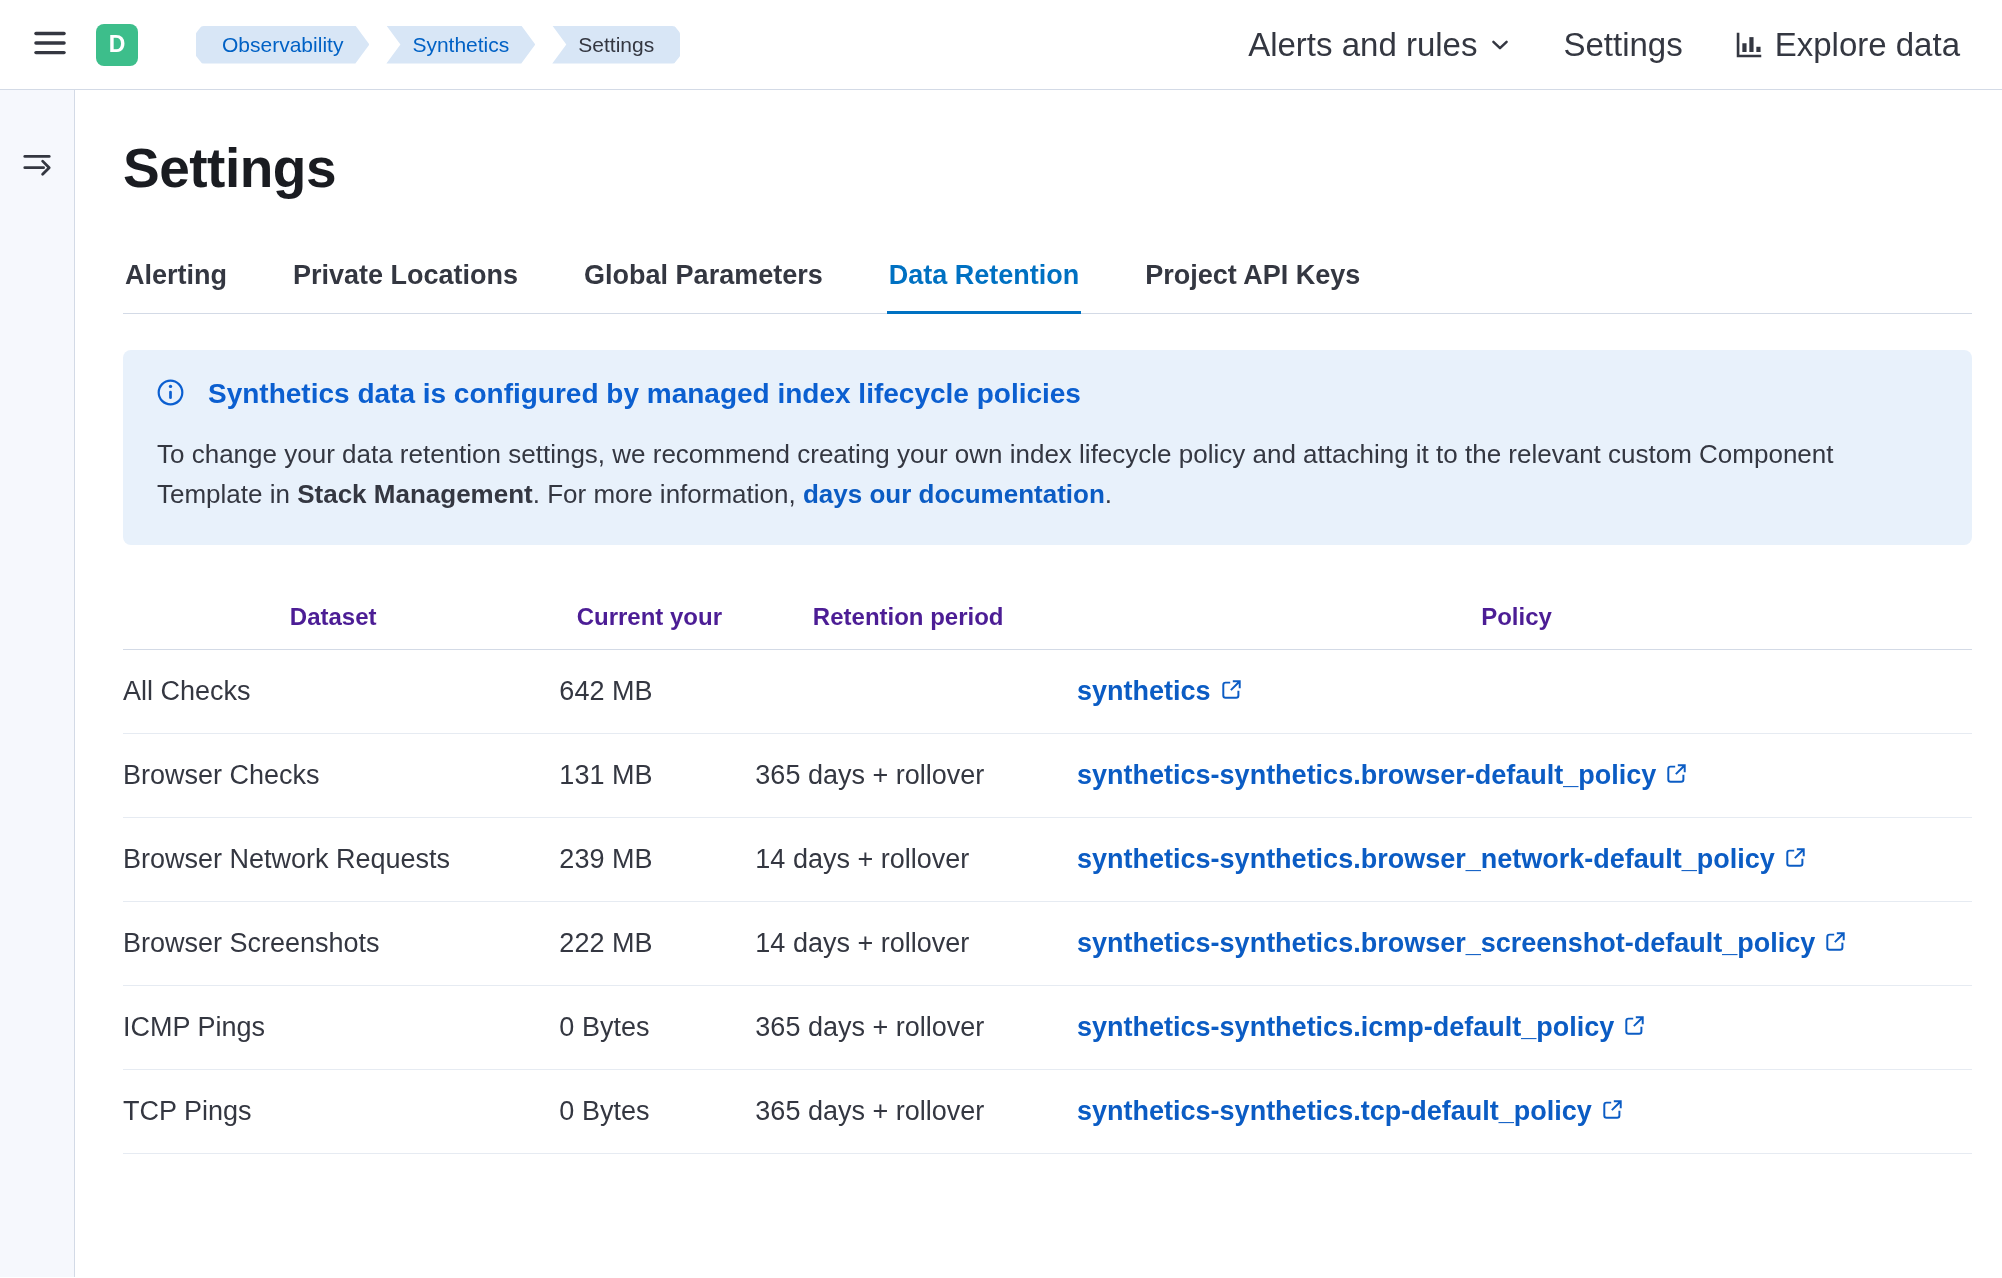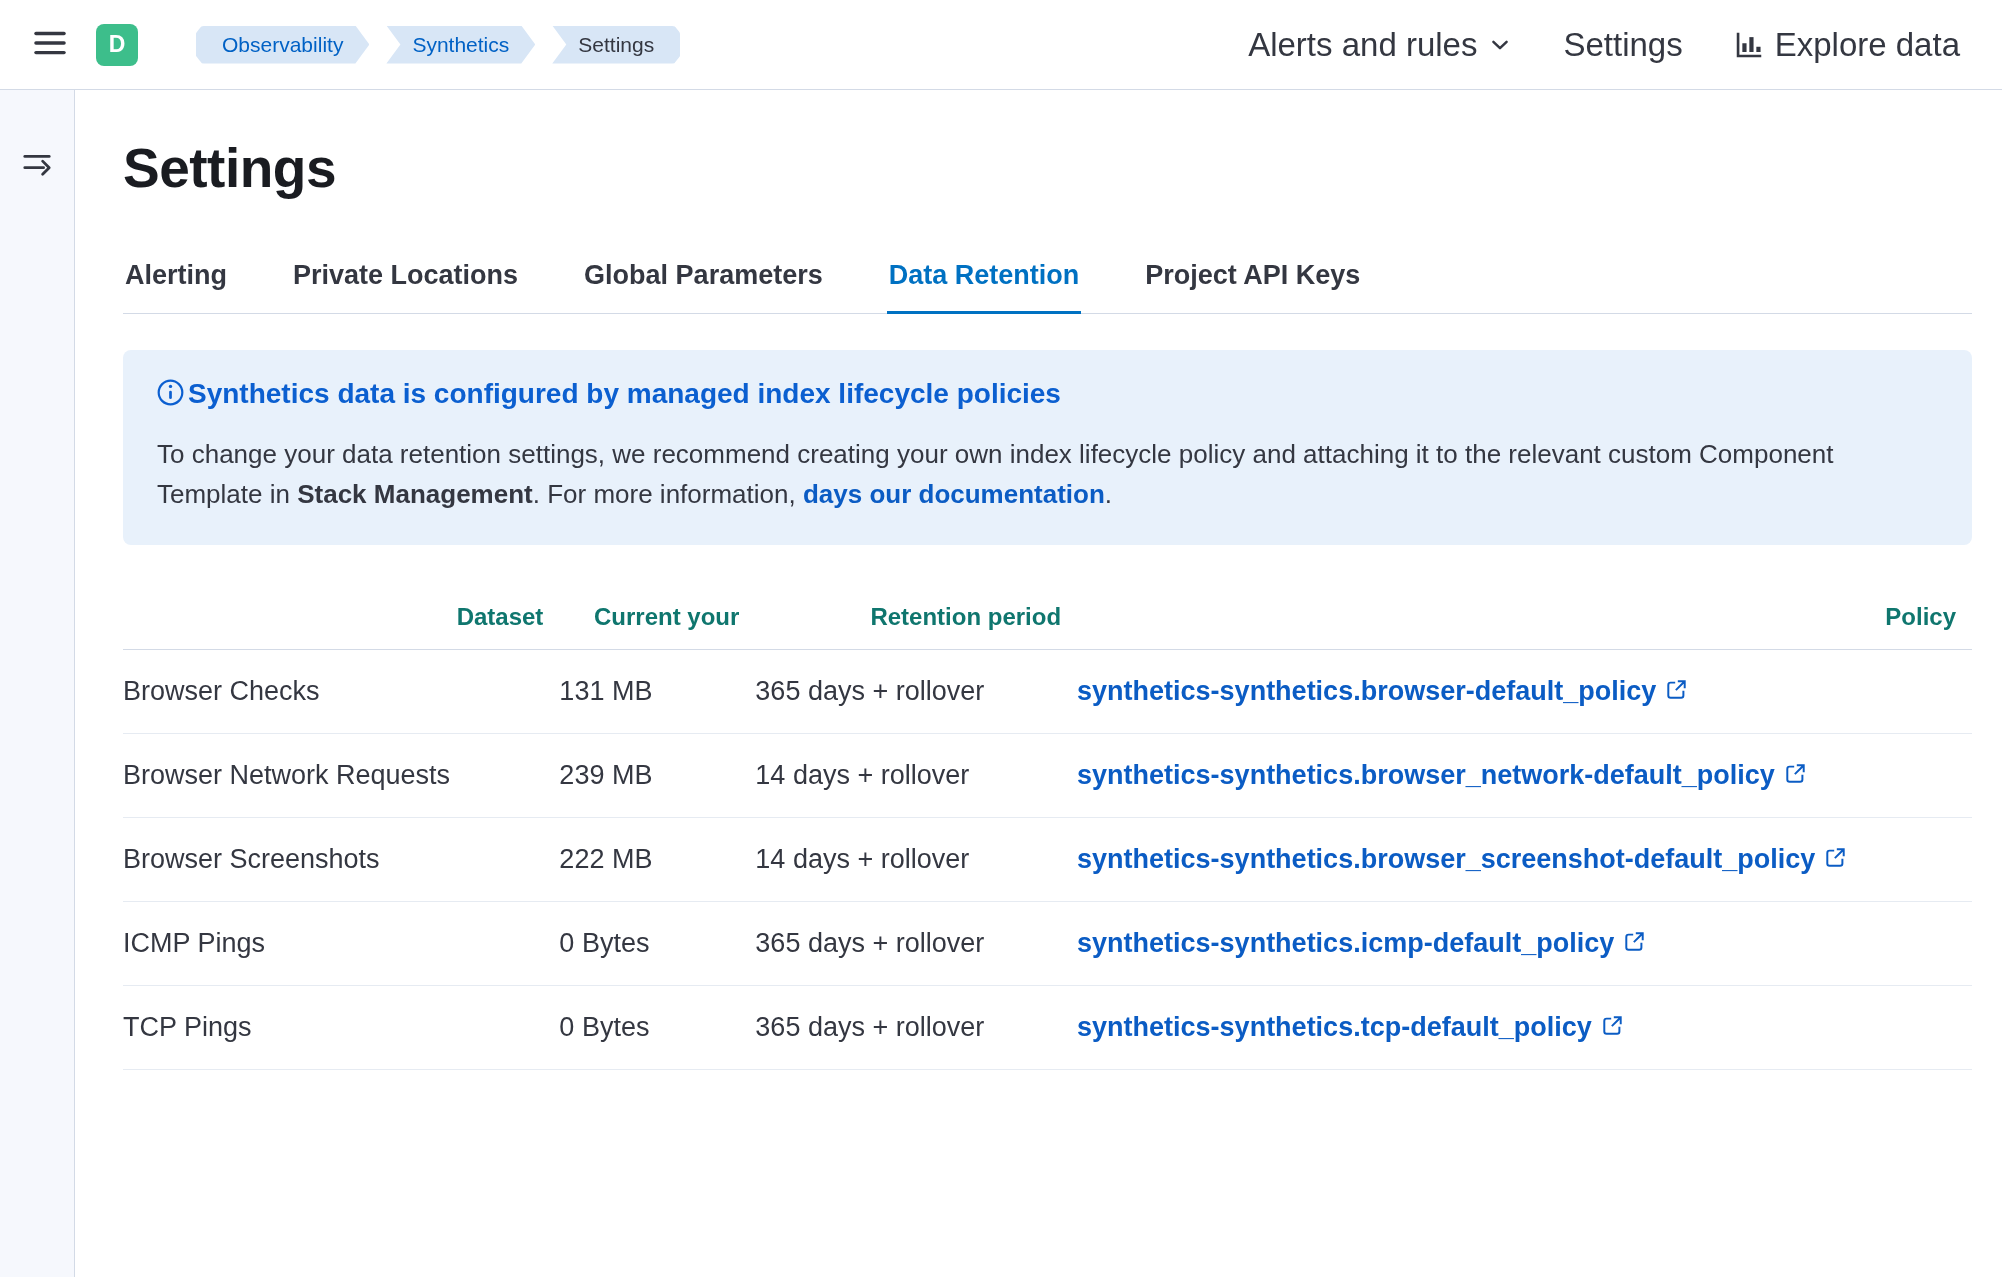--- a/index.html
+++ b/index.html
@@ -46,28 +46,28 @@
 
   
   h1.page-title{font-size:55px;font-weight:700;color:#1a1c21;letter-spacing:-0.5px;margin-bottom:50px;}
   .tabs{display:flex;border-bottom:1px solid var(--border);}
   .tab{font-size:27px;font-weight:700;color:#343741;padding:10px 2px 22px;margin-right:62px;position:relative;}
   .tab.active{color:var(--accent);}
   .tab.active::after{content:"";position:absolute;left:0;right:0;bottom:-1px;height:3px;background:var(--accent);}
 
   
   .callout{margin-top:36px;background:var(--callout-bg);border-radius:8px;padding:28px 34px 30px;}
-  .callout-head{display:flex;align-items:flex-end;gap:4px;color:#0b5fd0;}
+  .callout-head{display:flex;align-items:flex-end;gap:24px;color:#0b5fd0;}
   .callout-title{font-size:28px;font-weight:700;}
   .callout-body{margin-top:24px;font-size:26px;line-height:1.55;color:#343741;max-width:1790px;}
   .callout-body a{color:var(--link);font-weight:600;}
 
   
   table.retention{width:100%;border-collapse:collapse;margin-top:42px;}
-  th{ text-align:right;font-size:24px;font-weight:700;color:#0f766e;
+  th{ text-align:center;font-size:24px;font-weight:700;color:#4c1d95;
       padding:16px 16px 18px 0;border-bottom:1px solid var(--border);}
   th.col-dataset{width:23.6%;}
   th.col-size{width:10.6%;}
   th.col-retention{width:17.4%;}
   td{font-size:27px;color:#343741;padding:26px 16px 26px 0;border-bottom:1px solid var(--row-border);}
   td.policy a{color:var(--link);font-weight:600;display:inline-flex;align-items:center;gap:10px;}
   td.policy svg{flex:0 0 auto;}
 </style>
 </head>
 <body>
@@ -158,20 +158,34 @@
       <thead>
         <tr>
           <th class="col-dataset">Dataset</th>
           <th class="col-size">Current your</th>
           <th class="col-retention">Retention period</th>
           <th class="col-policy">Policy</th>
         </tr>
       </thead>
       <tbody>
         <tr>
+          <td>All Checks</td>
+          <td>642 MB</td>
+          <td></td>
+          <td class="policy">
+            <a>
+                <span>synthetics</span>
+                <span><svg width="21" height="21" viewBox="0 0 16 16" fill="currentColor">
+                    <path d="M12.5 9v3.5a1 1 0 0 1-1 1h-8a1 1 0 0 1-1-1v-8a1 1 0 0 1 1-1H7V2H3.5A2.5 2.5 0 0 0 1 4.5v8A2.5 2.5 0 0 0 3.5 15h8a2.5 2.5 0 0 0 2.5-2.5V9h-1.5z"></path>
+                    <path d="M9 1v1.5h3.44L6.97 7.97l1.06 1.06 5.47-5.47V7H15V1H9z"></path>
+                  </svg></span>
+              </a>
+          </td>
+        </tr>
+        <tr>
           <td>Browser Checks</td>
           <td>131 MB</td>
           <td>365 days + rollover</td>
           <td class="policy">
             <a>
                 <span>synthetics-synthetics.browser-default_policy</span>
                 <span><svg width="21" height="21" viewBox="0 0 16 16" fill="currentColor">
                     <path d="M12.5 9v3.5a1 1 0 0 1-1 1h-8a1 1 0 0 1-1-1v-8a1 1 0 0 1 1-1H7V2H3.5A2.5 2.5 0 0 0 1 4.5v8A2.5 2.5 0 0 0 3.5 15h8a2.5 2.5 0 0 0 2.5-2.5V9h-1.5z"></path>
                     <path d="M9 1v1.5h3.44L6.97 7.97l1.06 1.06 5.47-5.47V7H15V1H9z"></path>
                   </svg></span>

